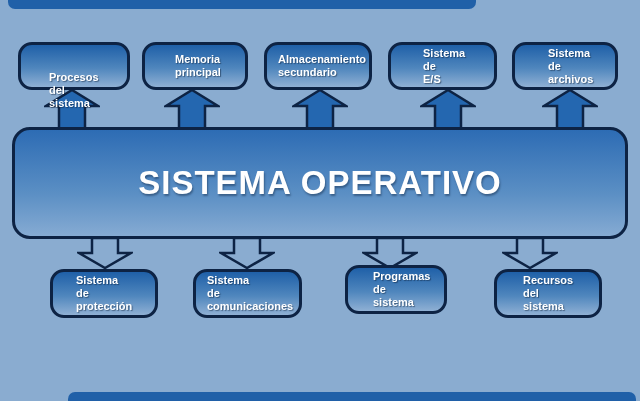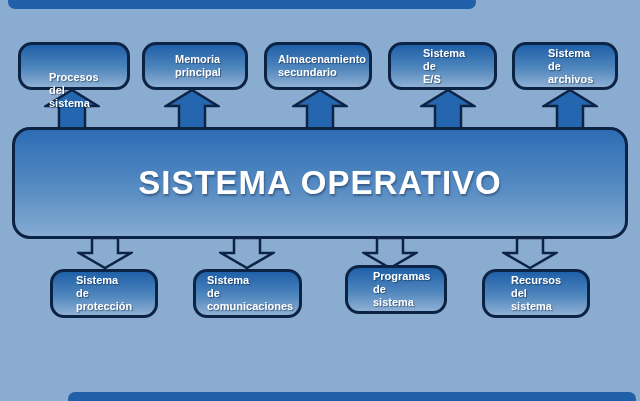--- a/index.html
+++ b/index.html
@@ -23,21 +23,21 @@
     white-space:pre-line;text-shadow:1px 1px 1px rgba(8,25,50,.5);
   }
   .t1{left:18px;top:42px;width:112px;height:48px;}  .t1 .node-label{padding-left:28px;margin-top:48px;}
   .t2{left:142px;top:42px;width:106px;height:48px;} .t2 .node-label{padding-left:30px;}
   .t3{left:264px;top:42px;width:108px;height:48px;} .t3 .node-label{padding-left:11px;}
   .t4{left:388px;top:42px;width:109px;height:48px;} .t4 .node-label{padding-left:32px;}
   .t5{left:512px;top:42px;width:106px;height:48px;} .t5 .node-label{padding-left:33px;}
   .b1{left:50px;top:269px;width:108px;height:49px;}  .b1 .node-label{padding-left:23px;}
   .b2{left:193px;top:269px;width:109px;height:49px;} .b2 .node-label{padding-left:11px;}
   .b3{left:337px;top:265px;width:102px;height:49px;margin-left:8px;} .b3 .node-label{padding-left:25px;}
-  .b4{left:482px;top:269px;width:108px;height:49px;} .b4 .node-label{padding-left:26px;}
+  .b4{left:494px;top:269px;width:108px;height:49px;} .b4 .node-label{padding-left:26px;}
 
   .central{
     position:absolute;left:12px;top:127px;width:616px;height:112px;
     box-sizing:border-box;border:3px solid #0d2344;border-radius:18px;
     background:linear-gradient(180deg,#2d6cb4 0%,#5b8fc4 60%,#86abd3 100%);
     display:flex;align-items:center;justify-content:center;
   }
   .central-title{
     color:#ffffff;font-weight:bold;font-size:33px;letter-spacing:1px;
     text-shadow:1px 2px 2px rgba(8,25,50,.4);

